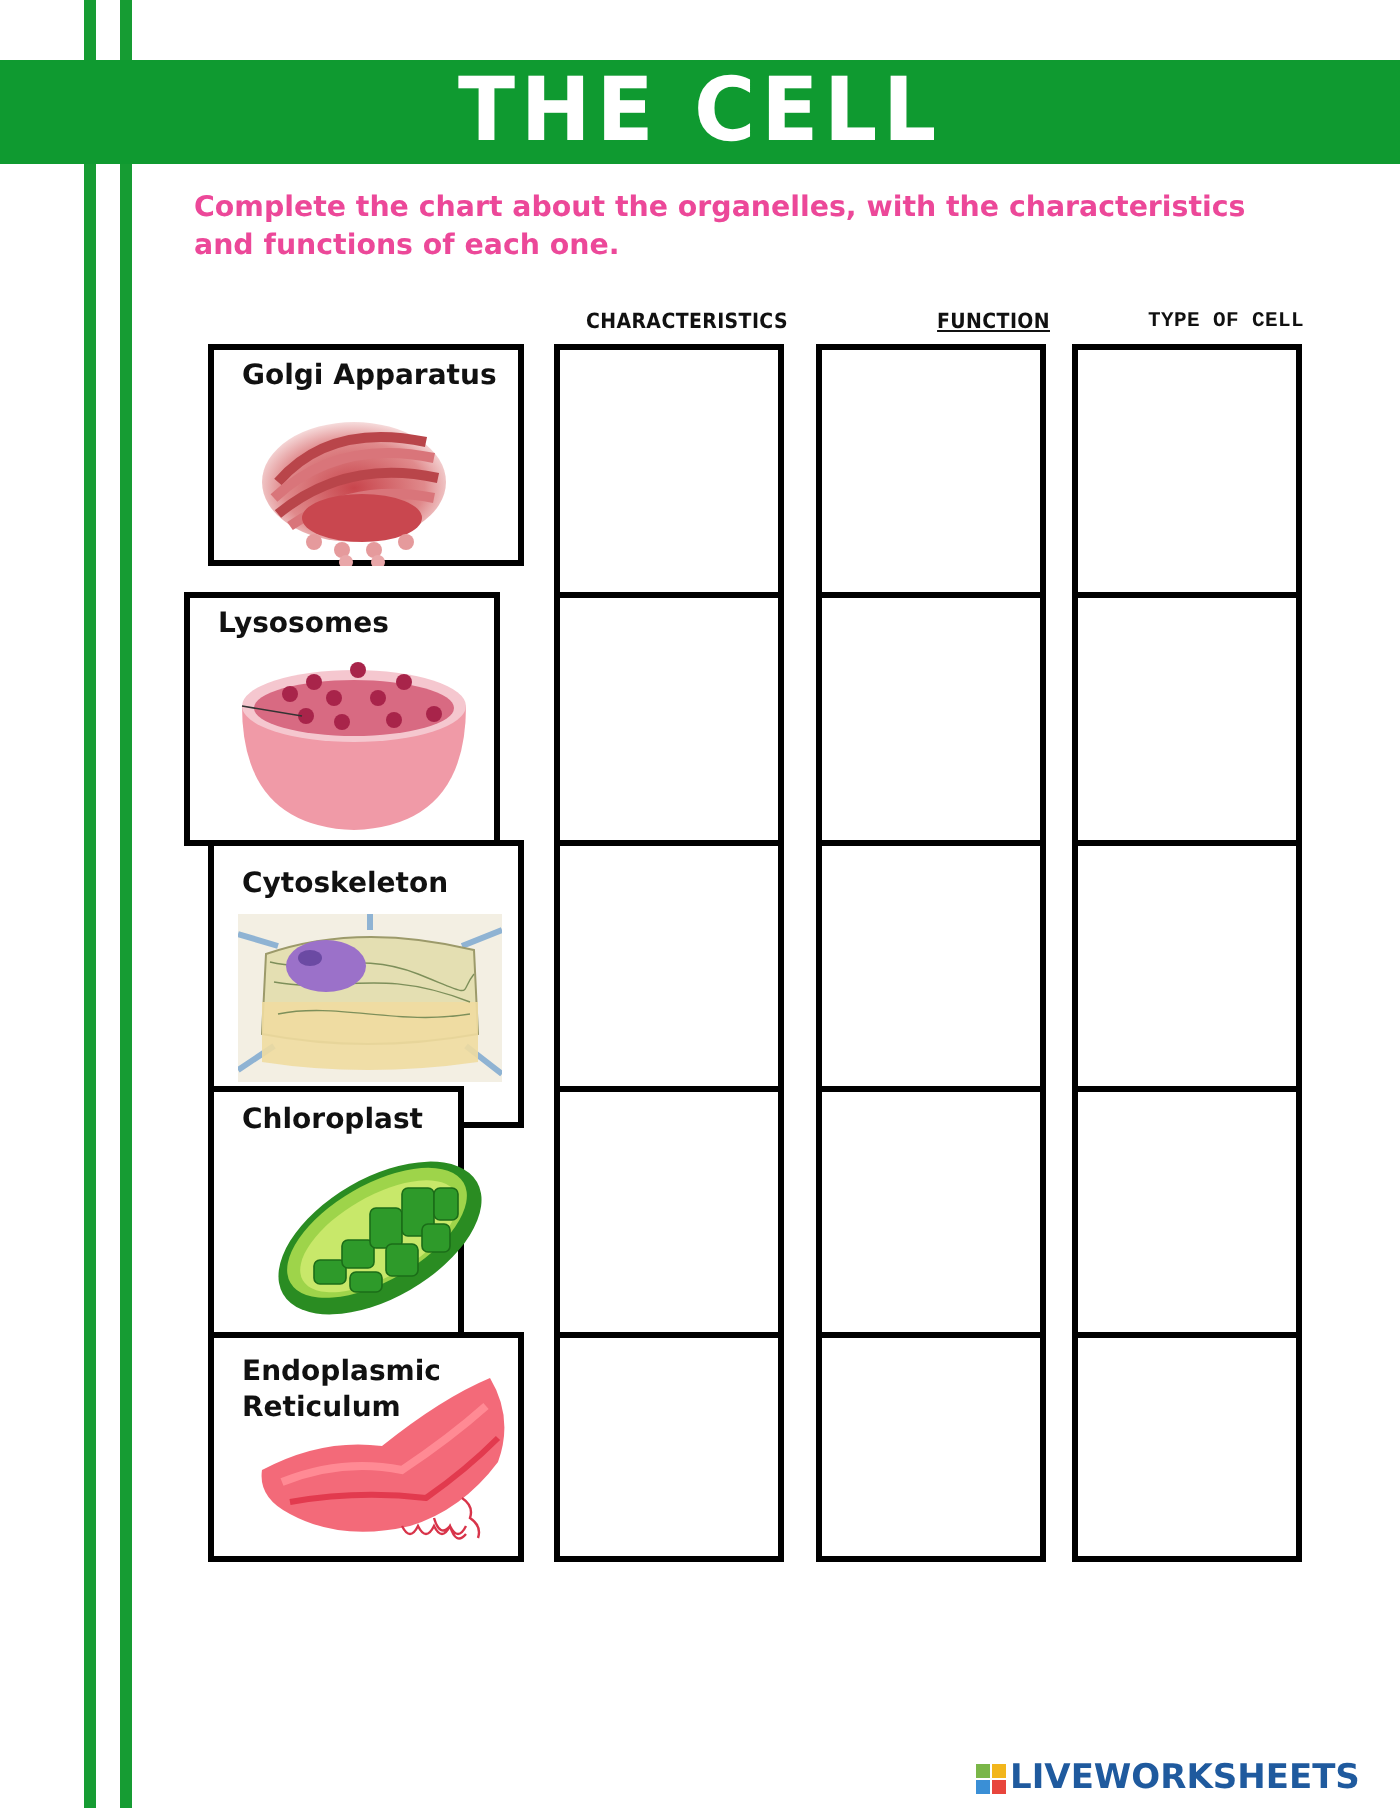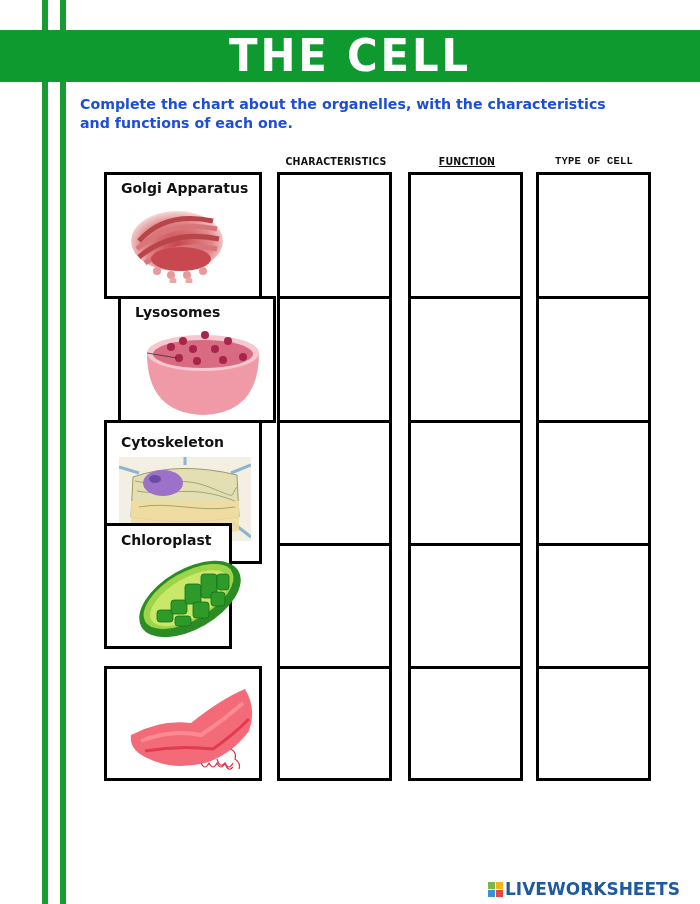--- a/index.html
+++ b/index.html
@@ -12,27 +12,27 @@
 
     .banner { position: absolute; left: 0; top: 30px; width: 700px; height: 52px; background: #0f9a30; }
     .banner-title {
       position: absolute; left: 0; top: 30px; width: 700px; height: 52px;
       text-align: center; line-height: 52px; color: #fff;
       font-family: "DejaVu Sans", sans-serif; font-weight: bold; font-size: 44px;
       letter-spacing: 3px; transform: scaleX(0.95);
     }
 
     .instructions {
-      position: absolute; left: 80px; top: 95px; width: 560px;
-      font-family: "DejaVu Sans", sans-serif; font-weight: bold; font-size: 14.2px; line-height: 19px; color: #1d4ed8;
+      position: absolute; left: 97px; top: 95px; width: 560px;
+      font-family: "DejaVu Sans", sans-serif; font-weight: bold; font-size: 14.2px; line-height: 19px; color: #ec4899;
     }
 
     .colhead {
       position: absolute; top: 155px; font-family: "DejaVu Sans Condensed", "DejaVu Sans", sans-serif;
-      font-weight: bold; font-size: 10.5px; text-align: center; color: #111; letter-spacing: 0.2px;
+      font-weight: bold; font-size: 10.5px; text-align: right; color: #111; letter-spacing: 0.2px;
     }
 
     .cell {
       position: absolute; border: 3px solid #000; background: #fff;
     }
     .org-label {
       position: absolute; left: 14px; top: 4px;
       font-family: "DejaVu Sans", sans-serif; font-weight: bold; font-size: 14px; line-height: 18px; color: #111;
     }
     .org-img { position: absolute; }
@@ -54,21 +54,21 @@
 <div class="banner-title">THE CELL</div>
 
 <div class="instructions">Complete the chart about the organelles, with the characteristics and functions of each one.</div>
 
 <div class="colhead" style="left:278px;width:116px;">CHARACTERISTICS</div>
 <div class="colhead" style="left:409px;width:116px;text-decoration:underline;">FUNCTION</div>
 <div class="colhead" style="left:536px;width:116px;font-family:Liberation Mono, monospace;">TYPE OF CELL</div>
 
 <div>
 
-  <div class="cell" style="left:104px;top:172px;width:158px;height:127px;">
+  <div class="cell" style="left:104px;top:172px;width:158px;height:111px;">
     <div class="org-label">Golgi Apparatus</div>
     <svg class="org-img" style="left:18px;top:26px;" width="110" height="82" viewBox="0 0 110 82">
       <defs>
         <radialGradient id="gg" cx="50%" cy="55%" r="55%">
           <stop offset="0%" stop-color="#c8454c"></stop>
           <stop offset="70%" stop-color="#e08a8c"></stop>
           <stop offset="100%" stop-color="#f6dcdc"></stop>
         </radialGradient>
       </defs>
       <ellipse cx="52" cy="40" rx="46" ry="30" fill="url(#gg)"></ellipse>
@@ -79,21 +79,21 @@
       <ellipse cx="56" cy="58" rx="30" ry="12" fill="#c9474f"></ellipse>
       <circle cx="32" cy="70" r="4" fill="#e59a9c"></circle>
       <circle cx="46" cy="74" r="4" fill="#e59a9c"></circle>
       <circle cx="62" cy="74" r="4" fill="#e59a9c"></circle>
       <circle cx="78" cy="70" r="4" fill="#e59a9c"></circle>
       <circle cx="48" cy="80" r="3.5" fill="#e9a7a9"></circle>
       <circle cx="64" cy="80" r="3.5" fill="#e9a7a9"></circle>
     </svg>
   </div>
 
-  <div class="cell" style="left:118px;top:296px;width:158px;height:127px;">
+  <div class="cell" style="left:92px;top:296px;width:158px;height:127px;">
     <div class="org-label">Lysosomes</div>
     <svg class="org-img" style="left:22px;top:28px;" width="120" height="90" viewBox="0 0 120 90">
       <path d="M4 26 Q60 -6 116 26 Q116 86 60 88 Q4 86 4 26 Z" fill="#f09aa7"></path>
       <ellipse cx="60" cy="26" rx="56" ry="18" fill="#f5c7cf"></ellipse>
       <ellipse cx="60" cy="27" rx="50" ry="14" fill="#d86a82"></ellipse>
       <circle cx="40" cy="14" r="4" fill="#a8244a"></circle>
       <circle cx="62" cy="8" r="4" fill="#a8244a"></circle>
       <circle cx="85" cy="14" r="4" fill="#a8244a"></circle>
       <circle cx="28" cy="20" r="4" fill="#a8244a"></circle>
       <circle cx="50" cy="22" r="4" fill="#a8244a"></circle>
@@ -112,21 +112,21 @@
       <rect x="0" y="0" width="132" height="84" fill="#f3efe3"></rect>
       <path d="M0 10 L20 16 M132 8 L112 16 M0 78 L18 66 M132 80 L114 66 M66 0 L66 8" stroke="#8fb3d3" stroke-width="3"></path>
       <path d="M14 20 Q60 4 118 18 L120 60 Q64 70 12 60 Z" fill="#e4dfb2" stroke="#9c9a6a" stroke-width="1"></path>
       <path d="M12 44 L120 44 L120 74 Q64 82 12 74 Z" fill="#f0dca0" opacity="0.9"></path>
       <path d="M16 24 C40 30 60 18 90 30 S110 40 118 30 M18 34 C50 40 70 26 116 44 M20 50 C50 44 80 56 116 50" stroke="#7d8f5a" stroke-width="0.7" fill="none"></path>
       <ellipse cx="44" cy="26" rx="20" ry="13" fill="#9b71c9"></ellipse>
       <ellipse cx="36" cy="22" rx="6" ry="4" fill="#6b4aa3"></ellipse>
     </svg>
   </div>
 
-  <div class="cell" style="left:104px;top:523px;width:128px;height:126px;padding-left:48px;">
+  <div class="cell" style="left:104px;top:543px;width:128px;height:126px;padding-left:48px;">
     <div class="org-label" style="top:5px;">Chloroplast</div>
     <svg class="org-img" style="left:28px;top:28px;" width="110" height="90" viewBox="0 0 110 90">
       <g transform="rotate(-30 55 45)">
         <ellipse cx="55" cy="45" rx="56" ry="30" fill="#2a8c22"></ellipse>
         <ellipse cx="55" cy="42" rx="50" ry="24" fill="#9ed44a"></ellipse>
         <ellipse cx="55" cy="44" rx="44" ry="20" fill="#c8e86a"></ellipse>
       </g>
       <g fill="#2e9a2a" stroke="#1b6d18" stroke-width="0.8">
         <rect x="22" y="56" width="16" height="12" rx="3"></rect>
         <rect x="36" y="46" width="16" height="14" rx="3"></rect>
@@ -134,20 +134,22 @@
         <rect x="66" y="20" width="16" height="24" rx="3"></rect>
         <rect x="82" y="20" width="12" height="16" rx="3"></rect>
         <rect x="40" y="62" width="16" height="10" rx="3"></rect>
         <rect x="58" y="48" width="16" height="16" rx="3"></rect>
         <rect x="76" y="38" width="14" height="14" rx="3"></rect>
       </g>
     </svg>
   </div>
 
   <div class="cell" style="left:104px;top:666px;width:158px;height:115px;">
+    <div class="org-label" style="top:8px;white-space:pre-line;">Endoplasmic
+Reticulum</div>
     <svg class="org-img" style="left:14px;top:10px;" width="140" height="100" viewBox="0 0 140 100">
       <path d="M10 56 Q40 40 70 44 Q100 20 124 10 Q136 30 128 52 Q110 76 84 84 Q50 92 24 78 Q8 70 10 56 Z" fill="#f25a6a" opacity="0.9"></path>
       <path d="M20 62 Q50 50 80 56 Q104 40 122 24" stroke="#ff8a94" stroke-width="4" fill="none"></path>
       <path d="M24 72 Q58 66 92 70 Q112 56 128 40" stroke="#e23a4e" stroke-width="3" fill="none"></path>
       <path d="M80 84 q4 8 8 0 q4 8 8 0 q4 8 8 0 q4 8 8 0 M96 80 q3 10 8 4 q3 10 8 4 M110 70 q6 4 4 10 q6 4 4 10" stroke="#d8344a" stroke-width="1.2" fill="none"></path>
     </svg>
   </div>
 </div>
 
 <div>

